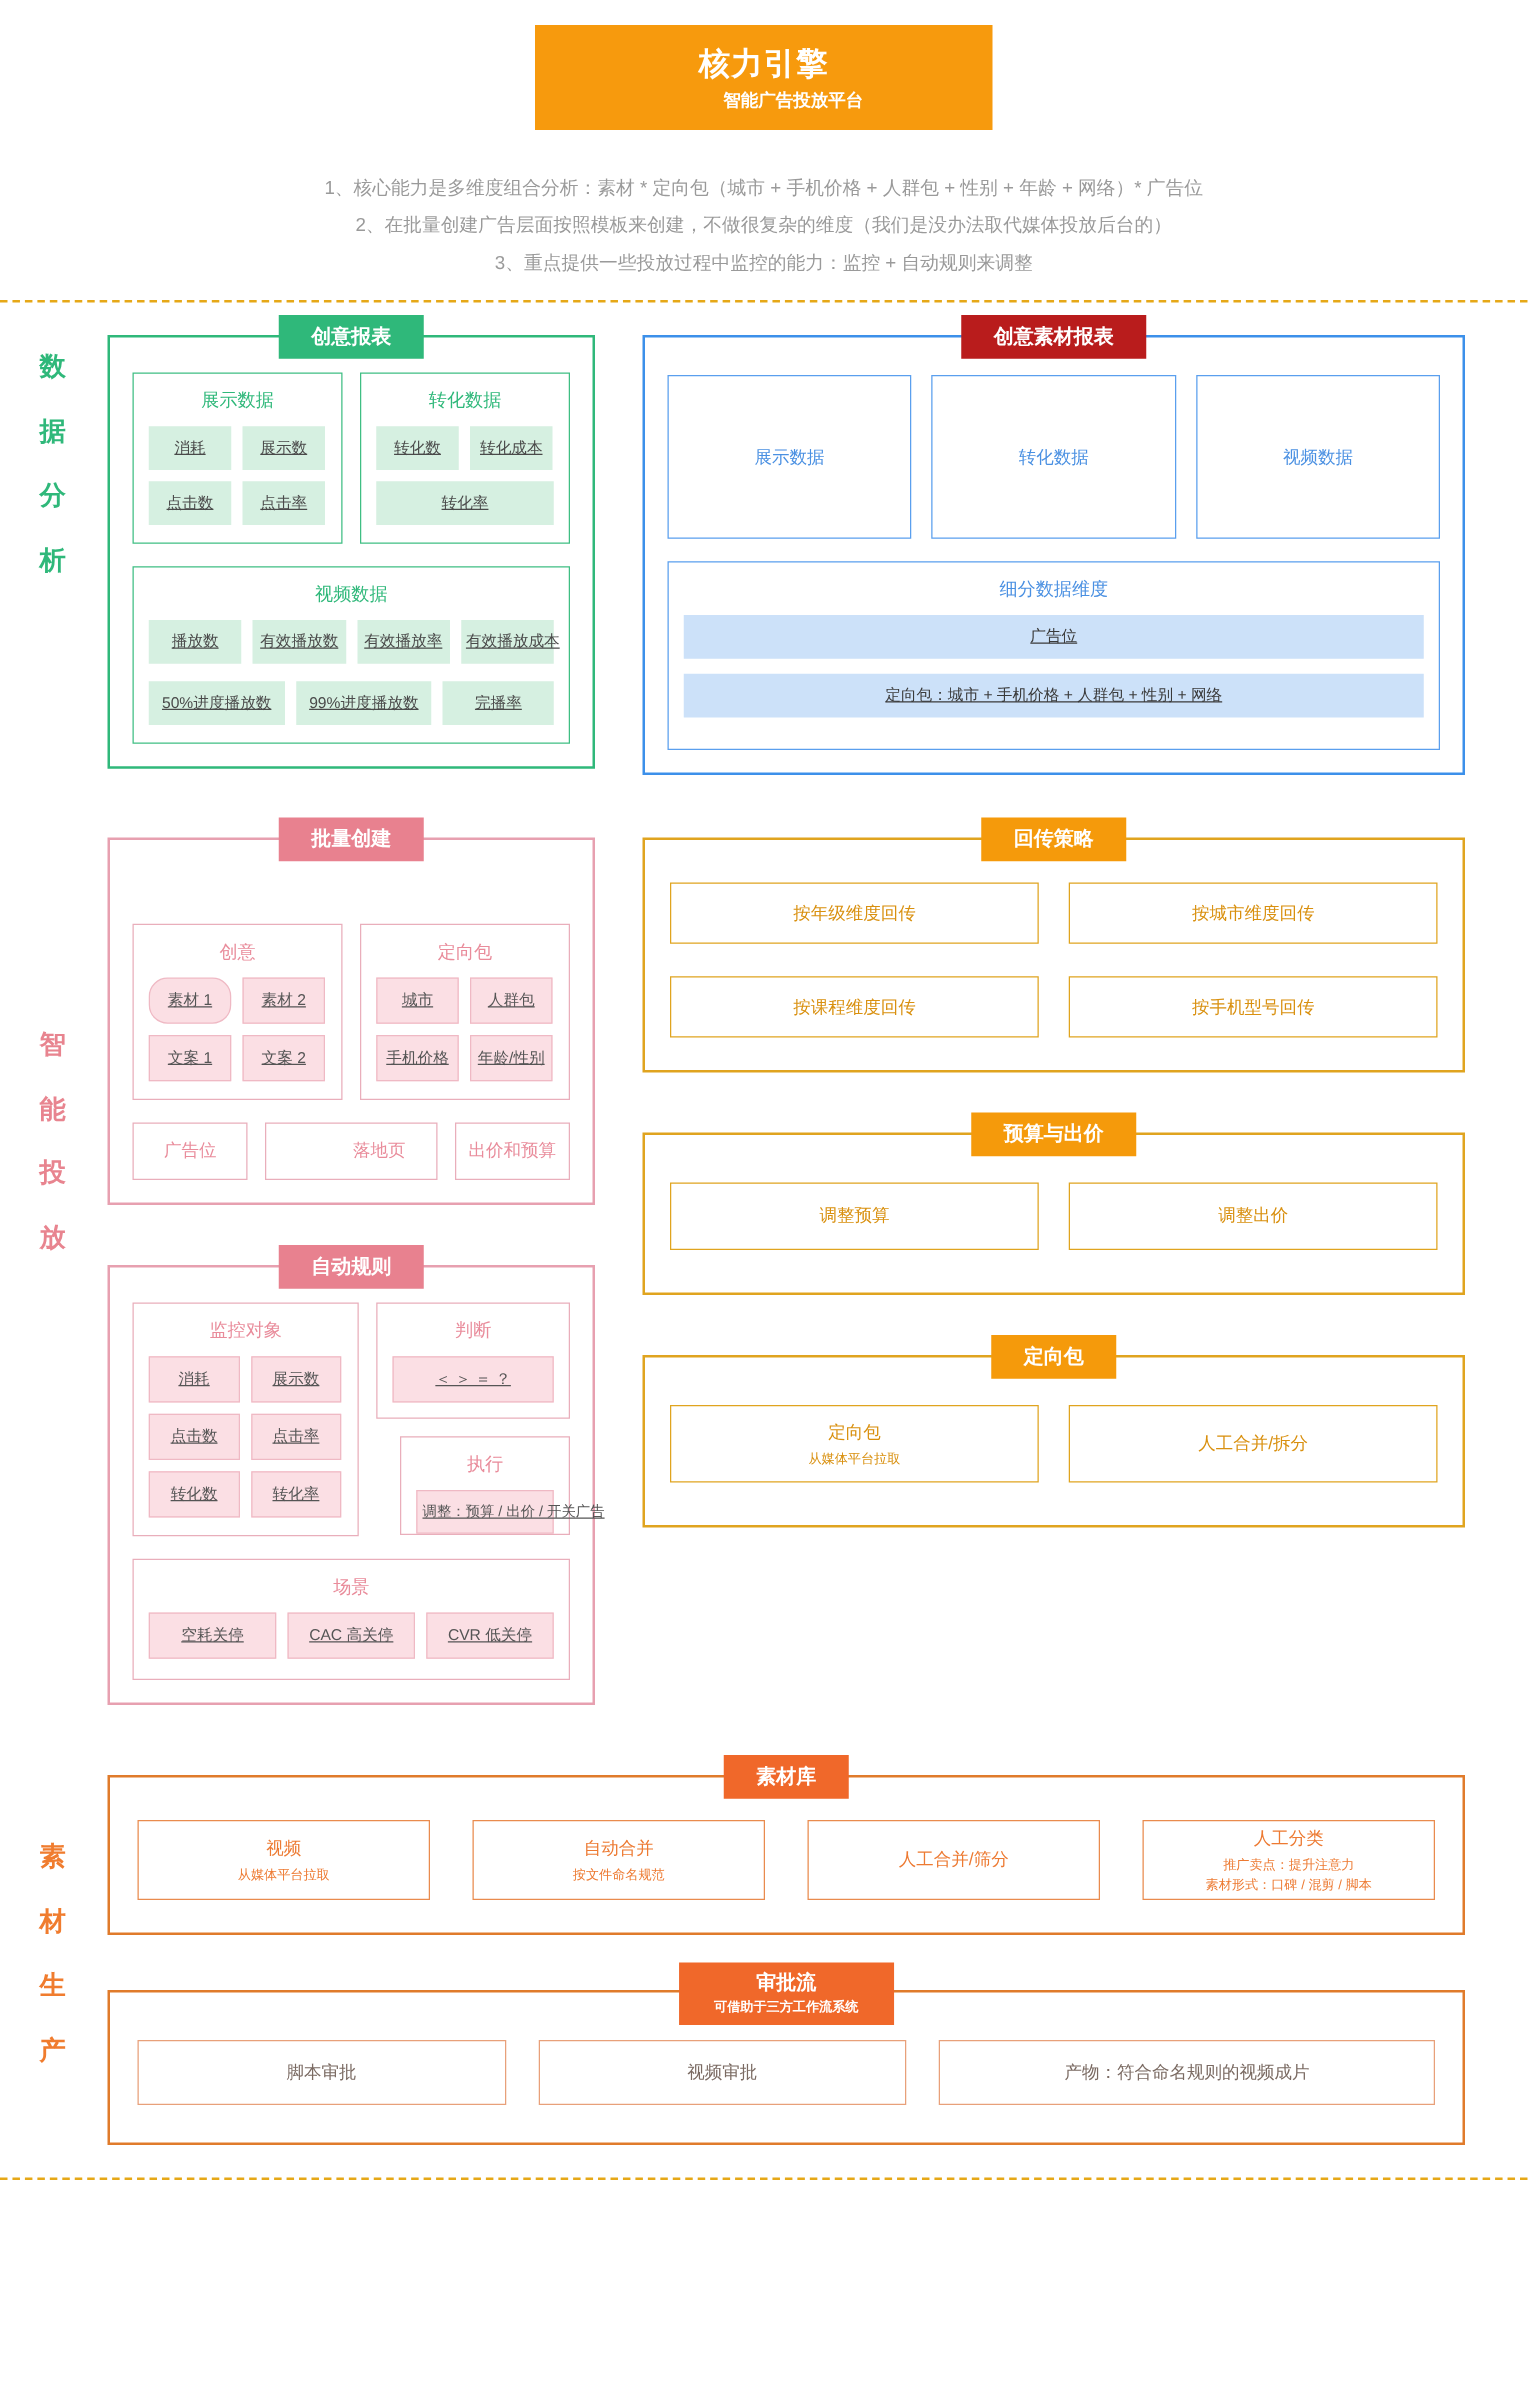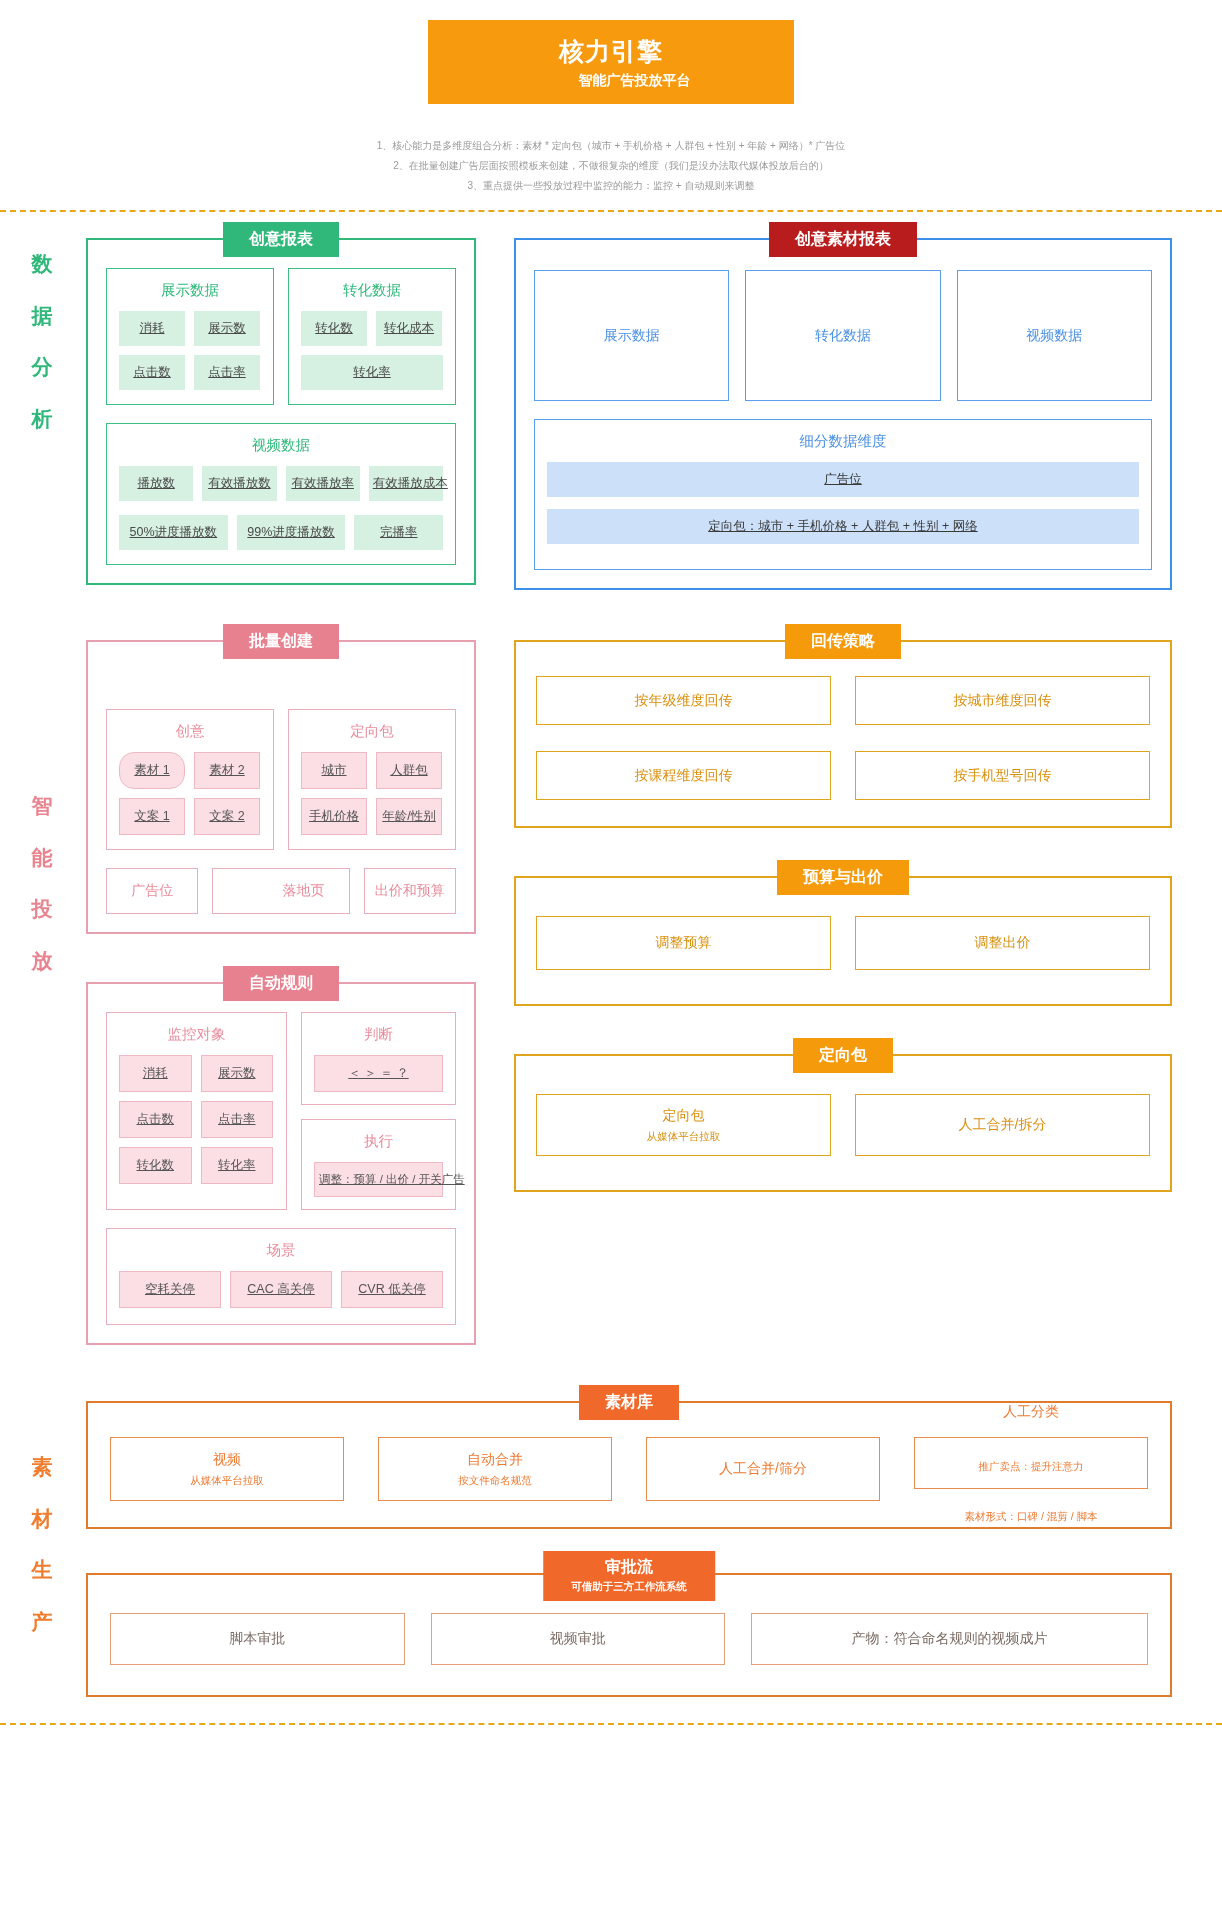--- a/index.html
+++ b/index.html
@@ -21,21 +21,21 @@
   .title-card {
     width: 366px; margin: 0 auto;
     background: #F79A0D;
     padding: 16px 0 14px 0;
     text-align: center;
     color: #ffffff;
   }
   .title-card .t1 { font-size: 25px; font-weight: bold; letter-spacing: 1px; line-height: 1.25; }
   .title-card .t2 { font-size: 14px; font-weight: bold; margin-top: 5px; padding-left: 47px; }
   .notes { margin-top: 32px; text-align: center; }
-  .notes div { font-size: 10px; color: #9a9a9a; line-height: 2.0; }
+  .notes div { font-size: 15px; color: #9a9a9a; line-height: 2.0; }
 
   
   .body-zone { position: relative; padding: 0 0 0 0; }
 
   .row { display: flex; align-items: flex-start; }
 
   .rail {
     width: 86px;
     flex: 0 0 86px;
     display: flex; flex-direction: column;
@@ -293,21 +293,21 @@
                 </div>
               </div>
 
               <div style="display:flex; flex-direction:column; gap:14px;">
                 <div class="group g-pink" style="padding-bottom:12px;">
                   <div class="gtitle">判断</div>
                   <div class="chips">
                     <div class="chip pink" style="flex:0 0 100%;">＜ ＞ ＝ ？</div>
                   </div>
                 </div>
-                <div class="group g-pink" style="padding-bottom:12px;">
+                <div class="group g-pink" style="padding-bottom:0;margin-left:19px;">
                   <div class="gtitle">执行</div>
                   <div class="chips">
                     <div class="chip pink" style="flex:0 0 100%; font-size:11.5px;">调整：预算 / 出价 / 开关广告</div>
                   </div>
                 </div>
               </div>
             </div>
 
             <div class="spacer-18"></div>
 
@@ -403,21 +403,21 @@
               <div class="main">视频</div>
               <div class="sub">从媒体平台拉取</div>
             </div>
             <div class="obox ob-orange" style="height:64px;">
               <div class="main">自动合并</div>
               <div class="sub">按文件命名规范</div>
             </div>
             <div class="obox ob-orange" style="height:64px;">
               <div class="main">人工合并/筛分</div>
             </div>
-            <div class="obox ob-orange" style="height:52px;gap:34px;">
+            <div class="obox ob-orange" style="height:64px;">
               <div class="main">人工分类</div>
               <div class="sub">推广卖点：提升注意力</div>
               <div class="sub" style="margin-top:2px;">素材形式：口碑 / 混剪 / 脚本</div>
             </div>
           </div>
         </div>
       </div>
 
       <div style="height:44px;"></div>
 

